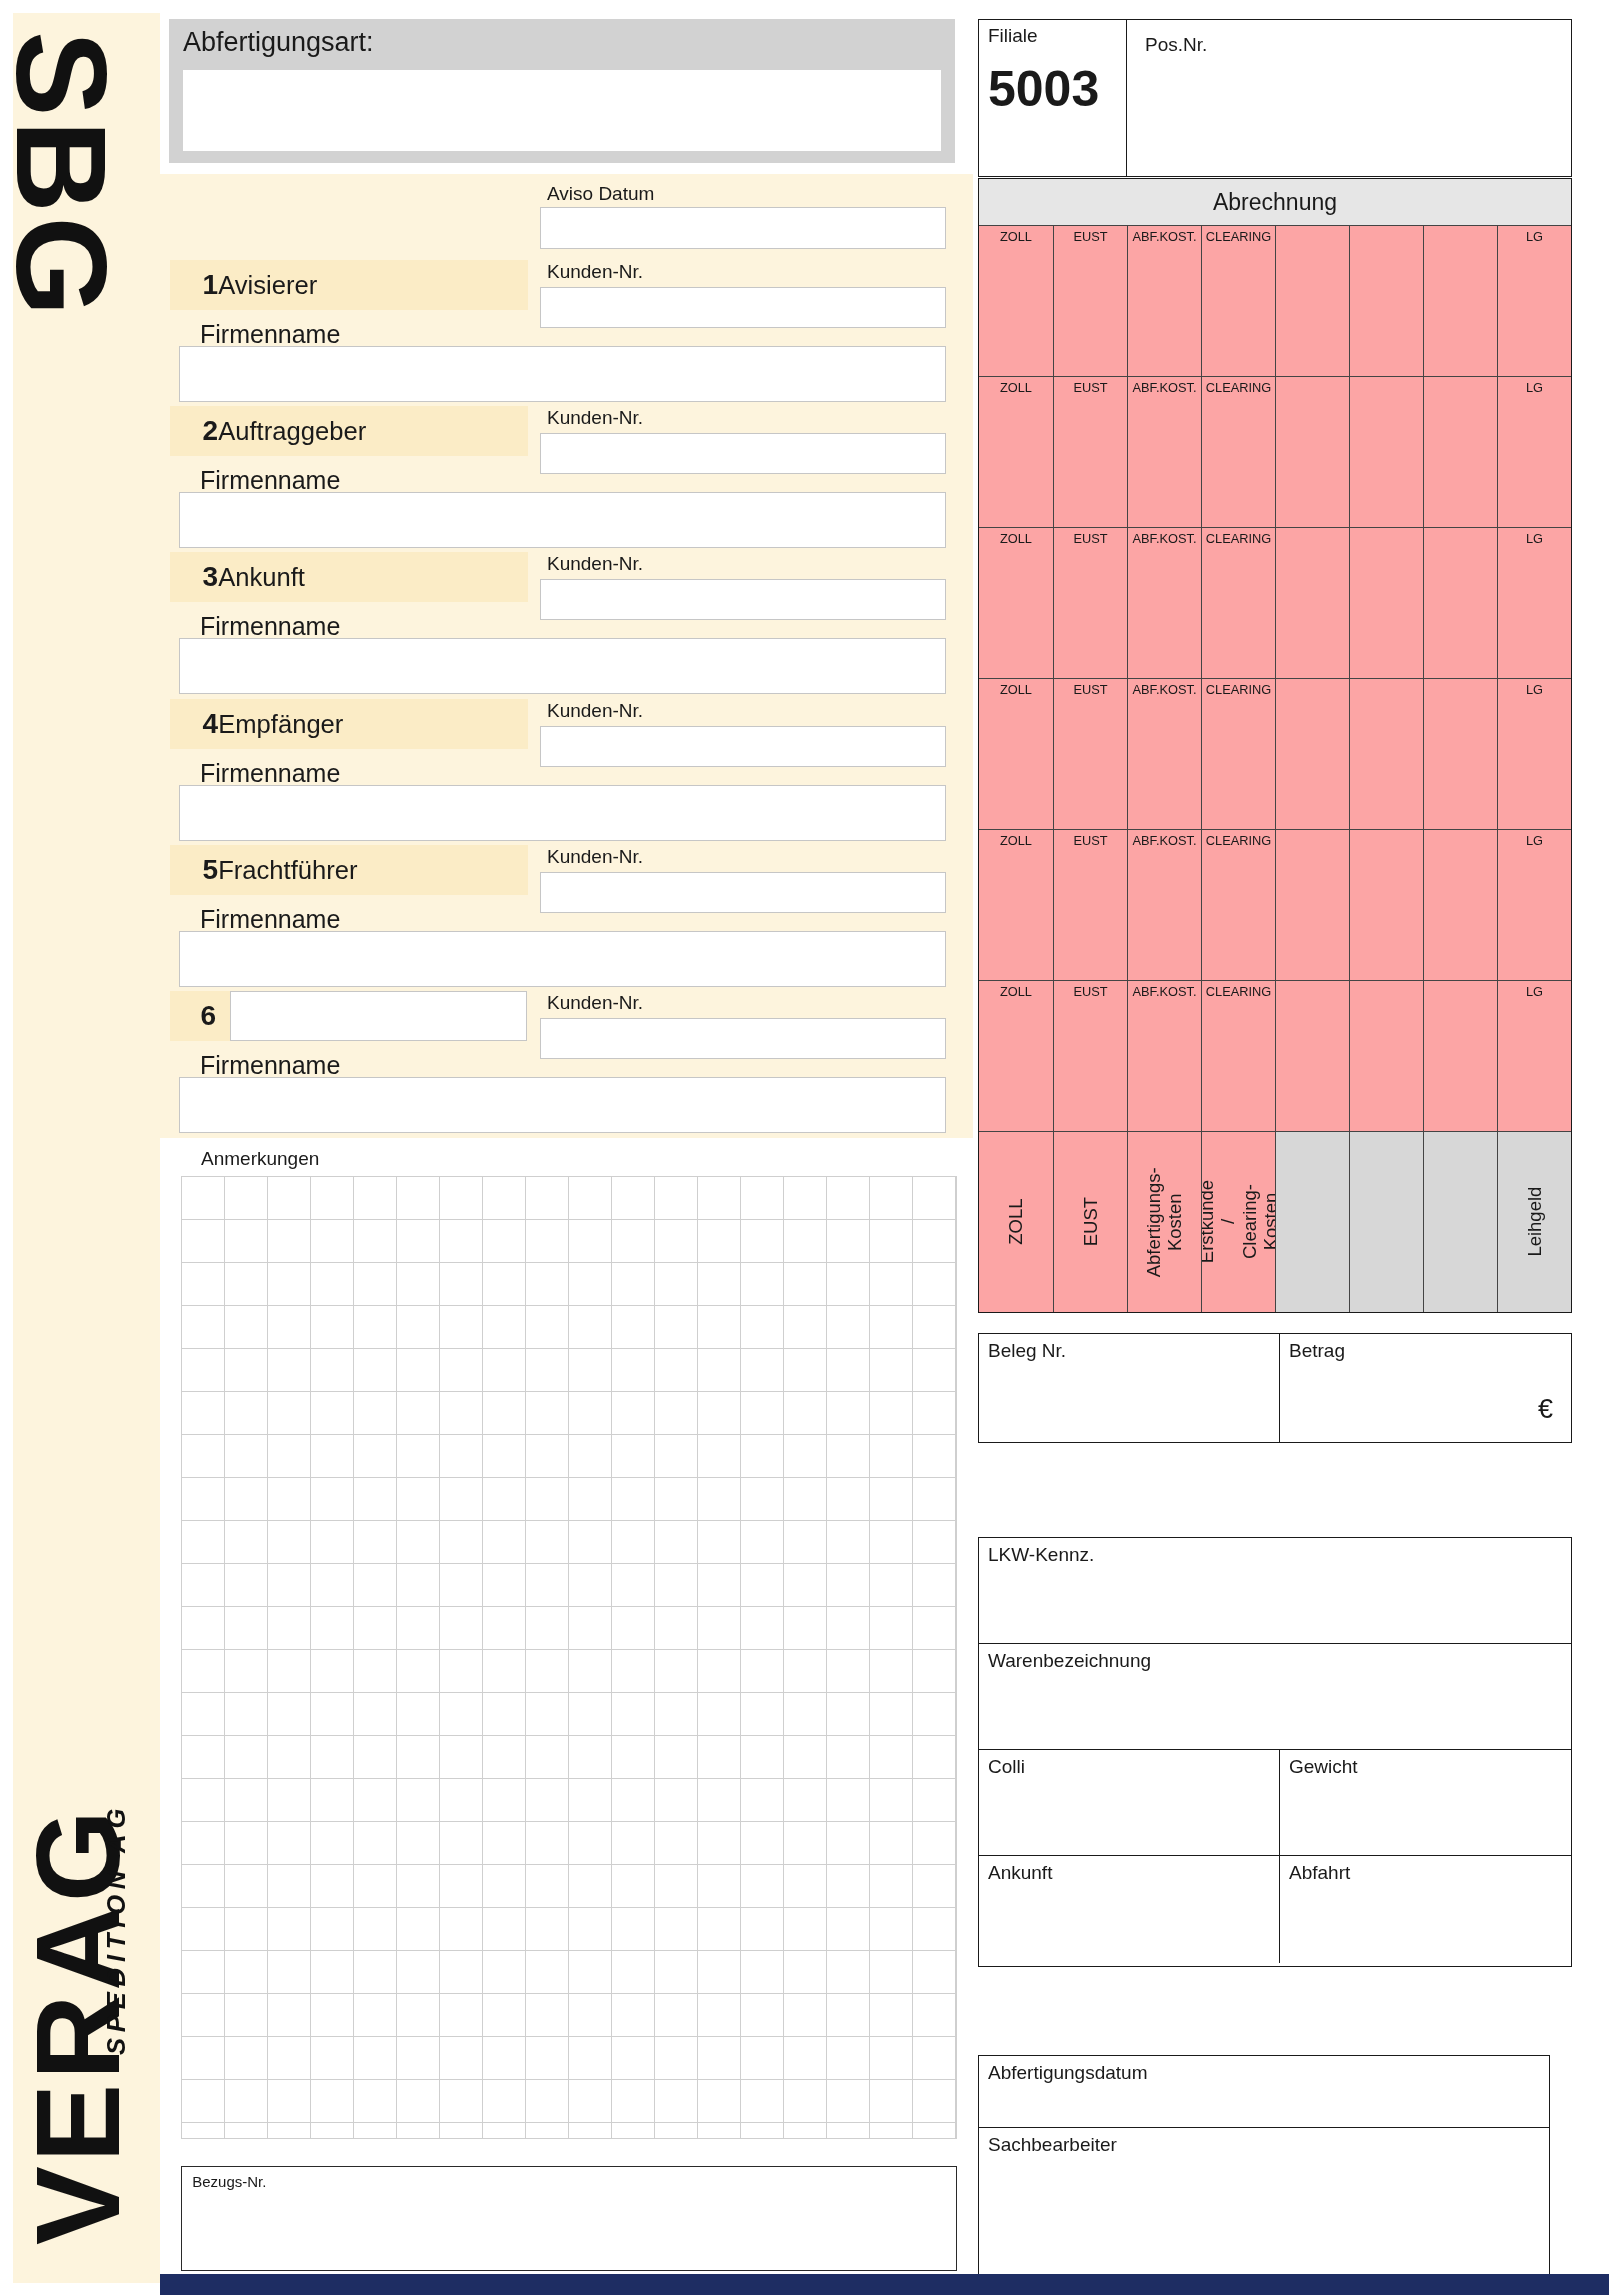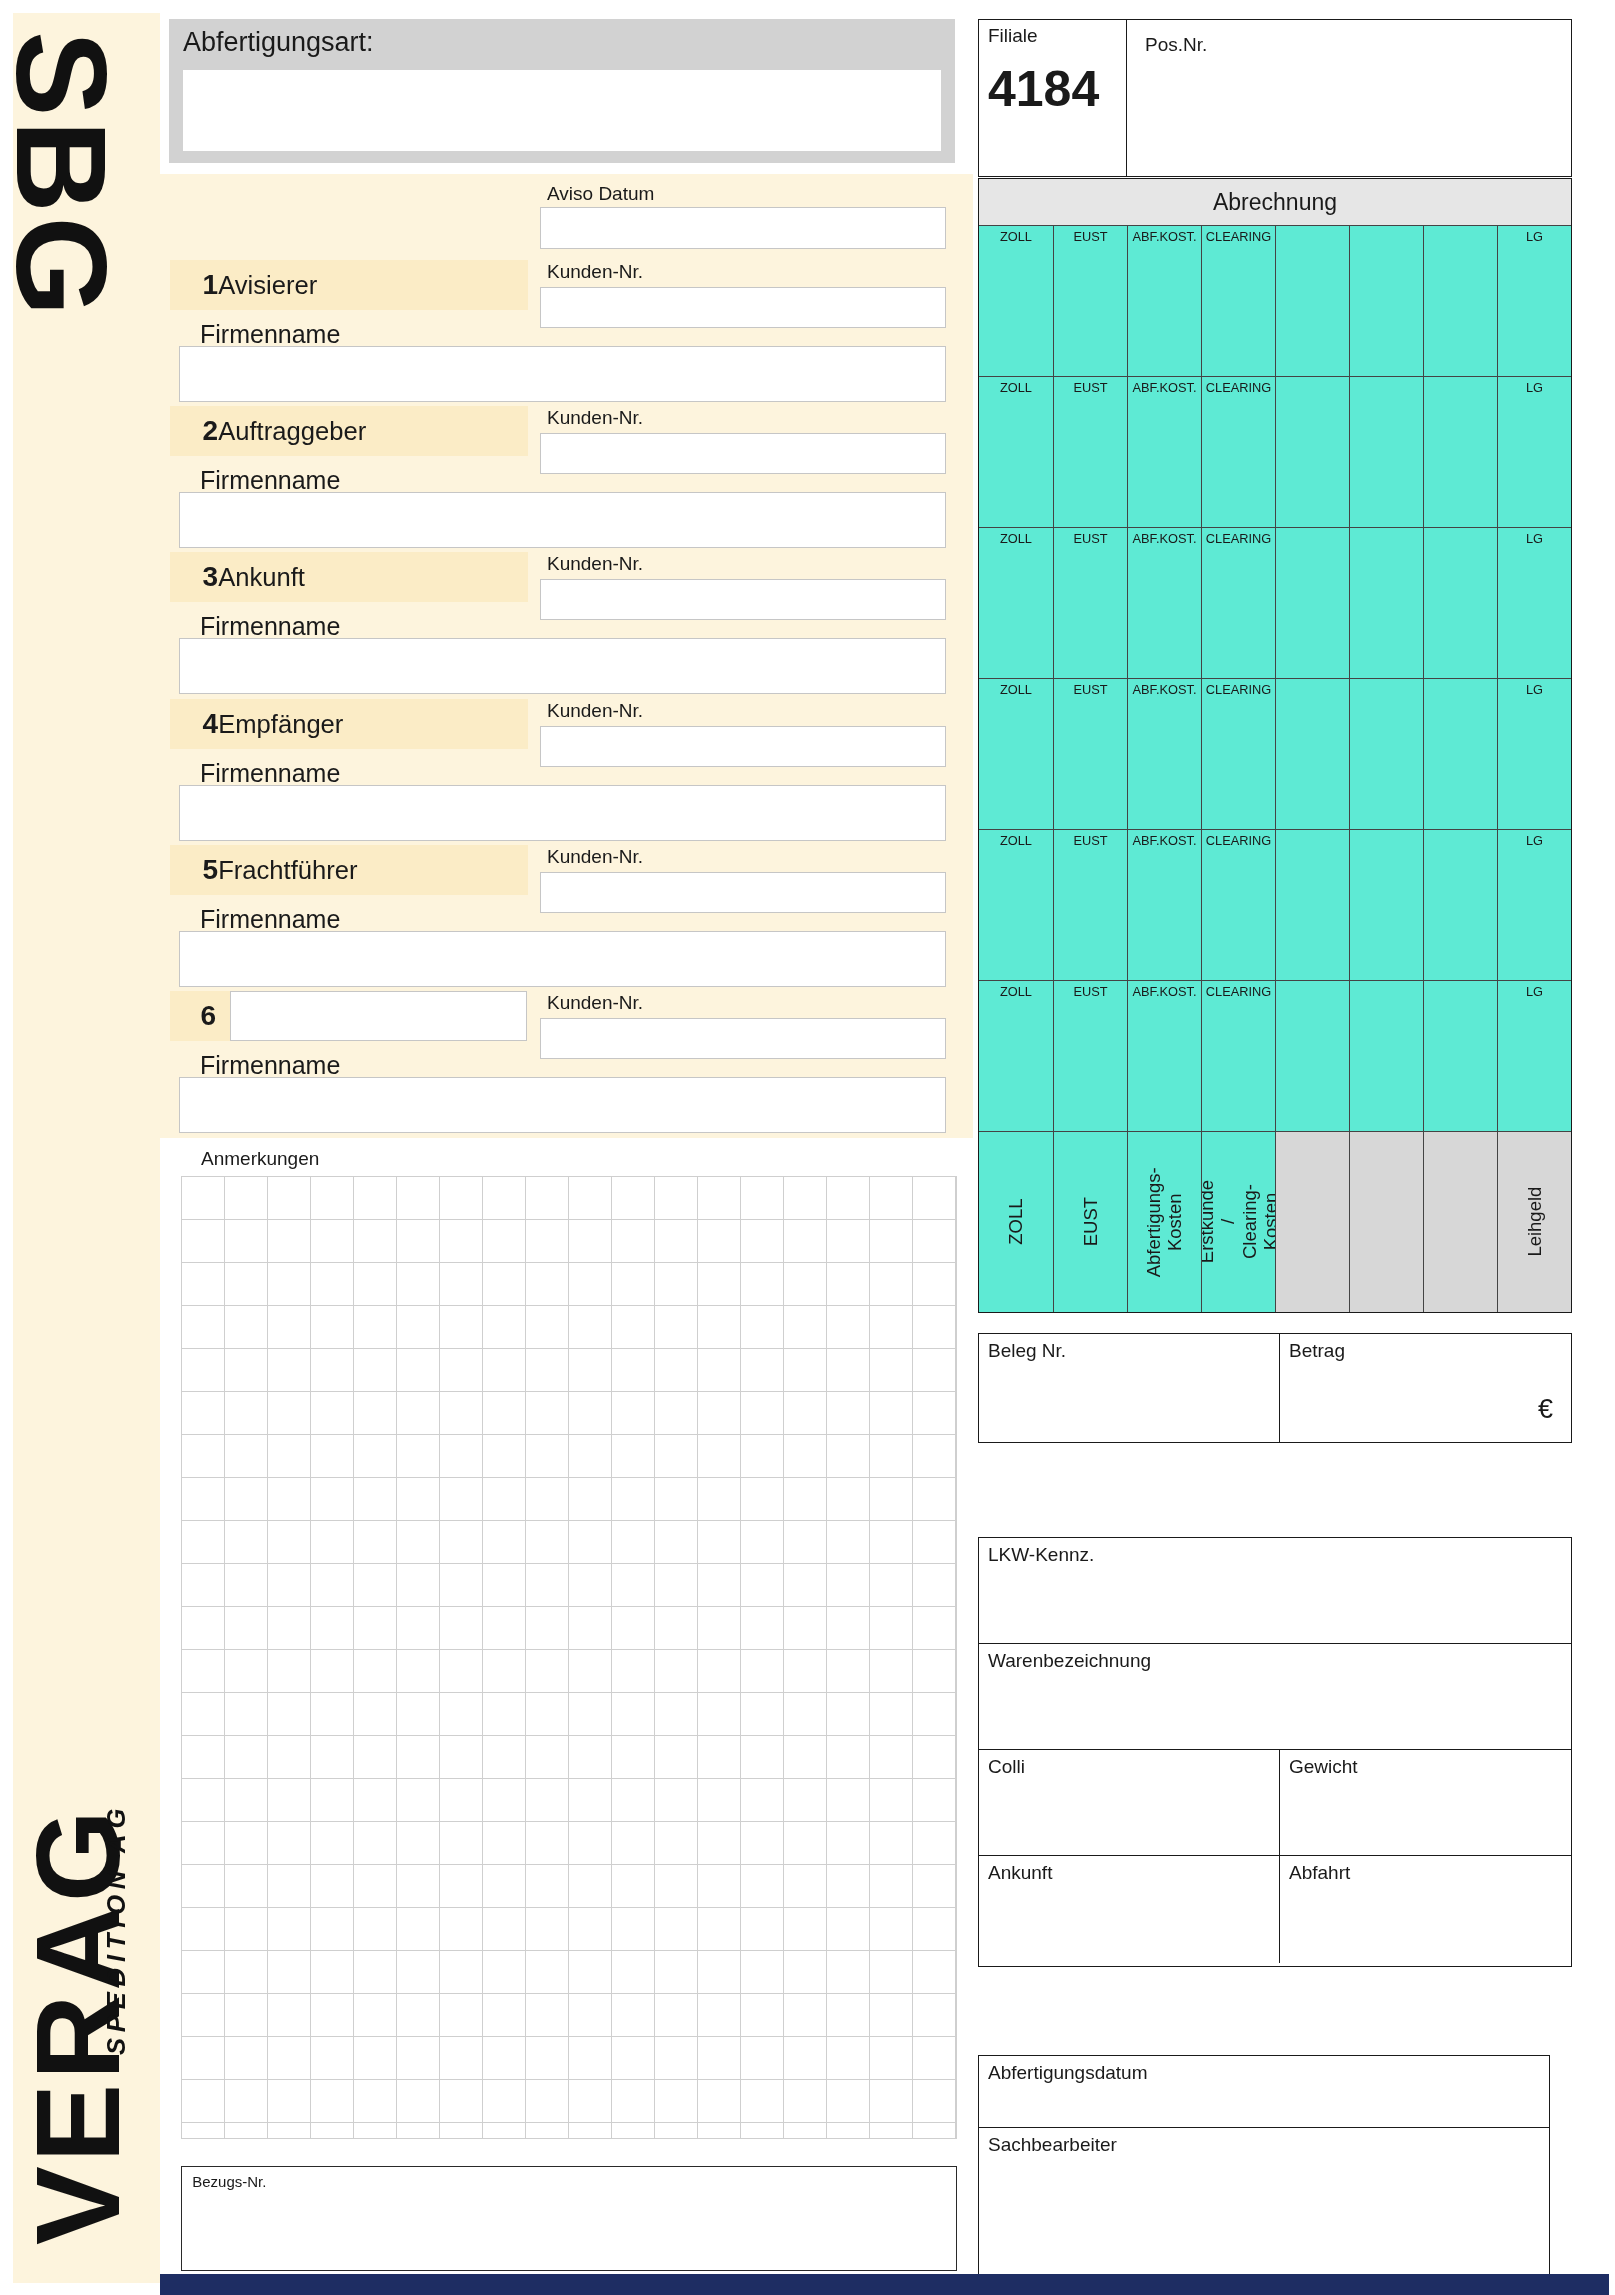--- a/index.html
+++ b/index.html
@@ -38,21 +38,21 @@
   .party-band.band-narrow{width:61px;padding-left:31px}
   .party-num{font-size:28px;font-weight:700}
   .party-title{font-size:25.6px;}
   .party-title-input{position:absolute;left:70px;top:0;width:297px;height:50px;background:#fff;border:1.3px solid #c6c6c6}
   .kunden-label{position:absolute;left:387px;top:1.3px;font-size:19px}
   .kunden-input{position:absolute;left:380px;top:27px;width:406px;height:41px;background:#fff;border:1.3px solid #c6c6c6}
   .firma-label{position:absolute;left:40px;top:60px;font-size:25px}
   .firma-input{position:absolute;left:19px;top:86px;width:767px;height:56px;background:#fff;border:1.3px solid #c6c6c6}
 
   
-  .abr{left:978px;top:178px;width:594px;border:1.9px solid #1a1a1a;background:#5eead4}
+  .abr{left:978px;top:178px;width:594px;border:1.9px solid #1a1a1a;background:#fca5a5}
   .abr-header{height:46px;background:#e6e6e6;display:flex;align-items:center;justify-content:center;font-size:23px}
   .abr-group{display:grid;grid-template-columns:repeat(8,1fr);height:151px;border-top:1.3px solid #444}
   .abr-cell{border-left:1.3px solid #444;text-align:center;padding-top:2.6px;overflow:hidden}
   .abr-cell.first{border-left:none}
   .abr-collabel{font-size:12.8px;white-space:nowrap}
   .abr-footer{display:grid;grid-template-columns:repeat(8,1fr);height:181px;border-top:1.3px solid #444}
   .abr-foot-cell{border-left:1.3px solid #444;display:flex;align-items:center;justify-content:center;overflow:hidden}
   .abr-foot-cell.first{border-left:none}
   .abr-foot-cell.gray{background:#d7d7d7}
   .vlabel{transform:rotate(-90deg);width:174px;text-align:center;font-size:18.5px;line-height:1.15;white-space:pre-line}
@@ -103,21 +103,21 @@
   <div class="abs logo-verag">VERAG</div>
   <div class="abs logo-sped">SPEDITION AG</div>
 
   <div class="abs gray-box">
     <div class="lbl">Abfertigungsart:</div>
     <div class="inp"></div>
   </div>
   <div class="abs filiale-box">
     <div class="filiale-left">
       <div class="filiale-label">Filiale</div>
-      <div class="filiale-value">4184</div>
+      <div class="filiale-value">5003</div>
     </div>
     <div class="posnr-label">Pos.Nr.</div>
     <div class="abs" style="left:153px;top:25.6px;right:6.4px;bottom:6.4px"></div>
   </div>
 
   <div class="abs parties-bg"></div>
   <div class="abs aviso-label">Aviso Datum</div>
   <div class="abs aviso-input"></div>
 
   <div class="party p1">

